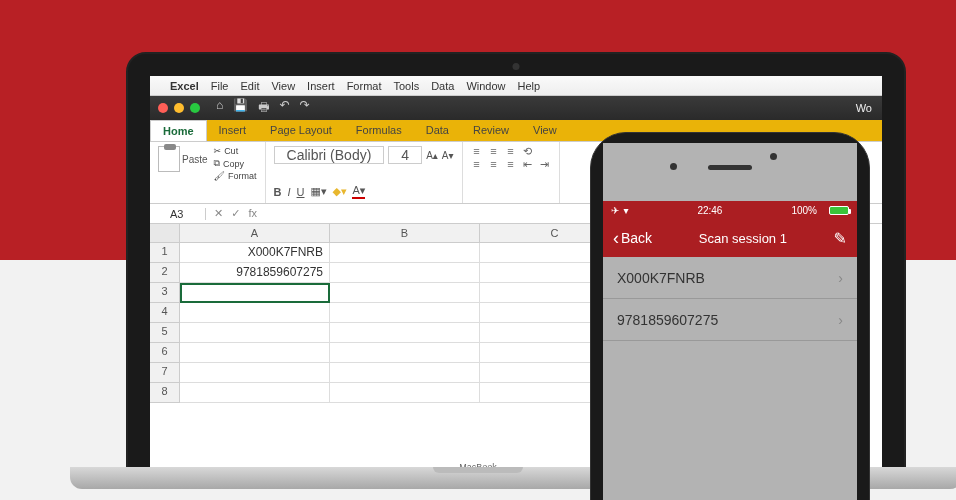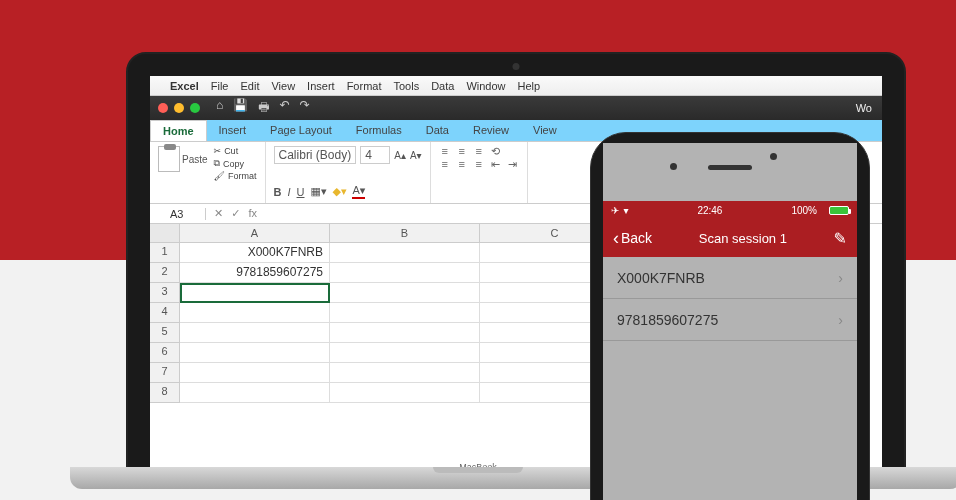--- a/index.html
+++ b/index.html
@@ -22,34 +22,34 @@
 
 
 .xlt{height:24px;background:linear-gradient(180deg,#3a3a3a,#2a2a2a);display:flex;align-items:center;padding:0 8px;color:#fff;font-size:11px;position:relative}
 .traffic{display:flex;gap:6px;margin-right:10px}
 .tdot{width:10px;height:10px;border-radius:50%}
 .tr{background:#ff5f57}.ty{background:#ffbd2e}.tg{background:#28c840}
 .qat{display:flex;gap:10px;margin-left:6px;color:#ccc;font-size:12px}
 .doc-name{position:absolute;right:10px;color:#eee}
 
 
-.rtabs{height:22px;background:#7dd3fc;display:flex;font-size:11px;border-bottom:1px solid #ccc}
+.rtabs{height:22px;background:#eab308;display:flex;font-size:11px;border-bottom:1px solid #ccc}
 .rtab{padding:4px 12px;color:#444}
 .rtab.active{background:#fff;color:#1a6b3a;font-weight:600;border:1px solid #ccc;border-bottom:none}
 
 
 .ribbon{height:62px;background:#fff;border-bottom:1px solid #ccc;display:flex;font-size:10px;color:#555}
 .rgroup{border-right:1px solid #ddd;padding:4px 8px;display:flex;flex-direction:column;justify-content:space-between}
 .paste-btn{display:flex;flex-direction:row;align-items:center;gap:2px}
 .paste-icon{width:22px;height:26px;background:#fff;border:1px solid #bbb;position:relative}
 .paste-icon::before{content:"";position:absolute;top:-3px;left:5px;width:12px;height:6px;background:#888;border-radius:2px}
 .clip-btns{display:flex;flex-direction:column;gap:2px;font-size:9px;color:#444;margin-left:6px}
 .clip-btns span{display:flex;align-items:center;gap:3px}
 .font-top{display:flex;align-items:center;gap:4px;margin-bottom:4px}
-.font-sel{border:1px solid #ccc;height:18px;padding:0 4px;font-size:12px;display:flex;align-items:center;min-width:78px;background:#fff}
+.font-sel{border:1px solid #ccc;height:18px;padding:0 12px;font-size:14px;display:flex;align-items:center;min-width:78px;background:#fff}
 .font-btns{display:flex;gap:6px;align-items:center;font-size:11px}
 .font-btns span{display:flex;align-items:center}
 .align-grid{display:flex;flex-direction:column;gap:3px}
 .align-row{display:flex;gap:5px}
 .align-row span{width:12px;height:10px;color:#666;font-size:11px;display:flex;align-items:center;justify-content:center}
 
 
 .fbar{height:20px;background:#fff;border-bottom:1px solid #ccc;display:flex;align-items:center;font-size:11px}
 .namebox{width:56px;border-right:1px solid #ccc;padding:0 20px;color:#333}
 .fx-controls{display:flex;gap:8px;padding:0 8px;color:#888;font-size:11px}

